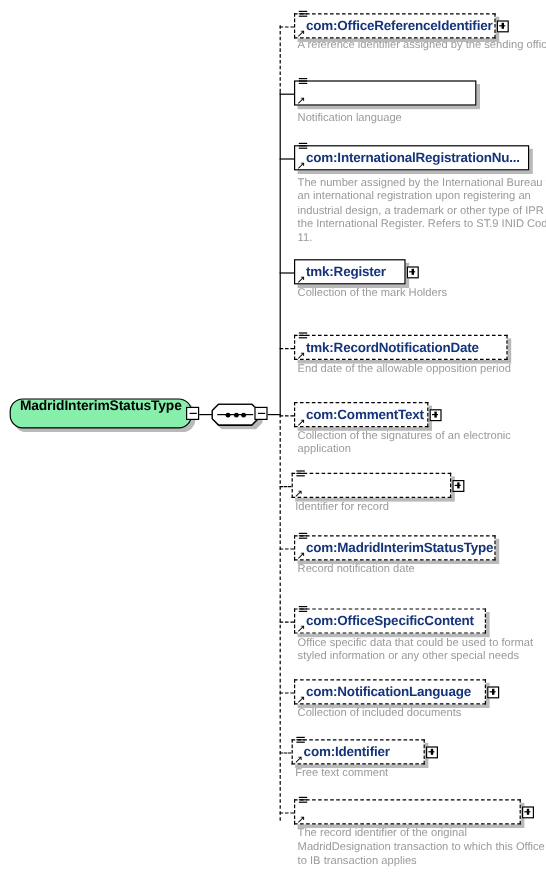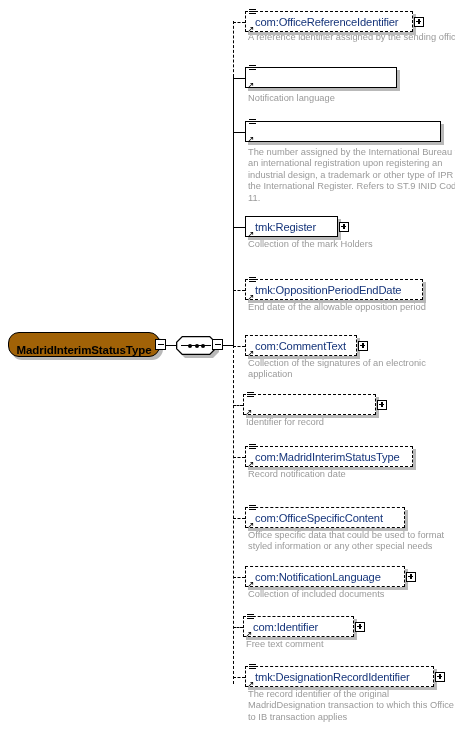--- a/index.html
+++ b/index.html
@@ -25,23 +25,23 @@
   
   .root-node {
     position: absolute;
     left: 8px;
     top: 332px;
     width: 152px;
     height: 25px;
     box-sizing: border-box;
     border: 1.4px solid #000;
     border-radius: 11px 11px 11px 11px;
-    background: #a16207;
+    background: #86efac;
     display: flex;
-    align-items: flex-end;
+    align-items: flex-start;
     justify-content: center;
     z-index: 5;
   }
   .root-node-shadow {
     position: absolute;
     left: 11px;
     top: 335px;
     width: 152px;
     height: 25px;
     border-radius: 11px;
@@ -150,21 +150,21 @@
 
   .elem-shadow {
     position: absolute;
     height: 21px;
     background: #b9b9b9;
     z-index: 3;
   }
 
   .elem-label {
     font-size: 11.2px;
-    font-weight: normal;
+    font-weight: bold;
     color: #15347a;
     white-space: nowrap;
     padding-left: 9px;
     letter-spacing: -0.15px;
   }
 
   
   .ico-lines {
     position: absolute;
     left: 2.5px;
@@ -317,40 +317,41 @@
   <div class="annot" style="left:248px; top:93px;">Notification language</div>
 
   <div class="elem-shadow" style="left:248px; top:124px; width:196px;"></div>
   <div class="elem required" style="left:245px; top:121px; width:196px;">
     <span class="ico-lines">
         <i></i>
         <i></i>
         <i></i>
       </span>
     <span class="ico-arrow">↗</span>
+    <span class="elem-label">com:InternationalRegistrationNu...</span>
   </div>
   <div class="annot" style="left:248px; top:147px;">The number assigned by the International Bureau to an international registration upon registering an industrial design, a trademark or other type of IPR in the International Register. Refers to ST.9 INID Code 11.</div>
 
   <div class="elem-shadow" style="left:248px; top:219px; width:93px;"></div>
   <div class="elem required" style="left:245px; top:216px; width:93px;">
     <span class="ico-arrow">↗</span>
     <span class="elem-label">tmk:Register</span>
   </div>
   <div class="elem-plus" style="left:339px; top:221.5px;"></div>
   <div class="annot" style="left:248px; top:239px;">Collection of the mark Holders</div>
 
   <div class="elem-shadow" style="left:248px; top:282px; width:178px;"></div>
   <div class="elem optional" style="left:245px; top:279px; width:178px;">
     <span class="ico-lines">
         <i></i>
         <i></i>
         <i></i>
       </span>
     <span class="ico-arrow">↗</span>
-    <span class="elem-label">tmk:OppositionPeriodEndDate</span>
+    <span class="elem-label">tmk:RecordNotificationDate</span>
   </div>
   <div class="annot" style="left:248px; top:302px;">End date of the allowable opposition period</div>
 
   <div class="elem-shadow" style="left:248px; top:338px; width:112px;"></div>
   <div class="elem optional" style="left:245px; top:335px; width:112px;">
     <span class="ico-arrow">↗</span>
     <span class="elem-label">com:CommentText</span>
   </div>
   <div class="elem-plus" style="left:358px; top:340.5px;"></div>
   <div class="annot" style="left:248px; top:358px;">Collection of the signatures of an electronic application</div>
@@ -413,18 +414,17 @@
   <div class="annot" style="left:246px; top:639px;">Free text comment</div>
 
   <div class="elem-shadow" style="left:248px; top:669px; width:189px;"></div>
   <div class="elem optional" style="left:245px; top:666px; width:189px;">
     <span class="ico-lines">
         <i></i>
         <i></i>
         <i></i>
       </span>
     <span class="ico-arrow">↗</span>
-    <span class="elem-label">tmk:DesignationRecordIdentifier</span>
   </div>
   <div class="elem-plus" style="left:435px; top:671.5px;"></div>
   <div class="annot" style="left:248px; top:689px;">The record identifier of the original MadridDesignation transaction to which this Office to IB transaction applies</div>
 
 </div>
 
 </body></html>

